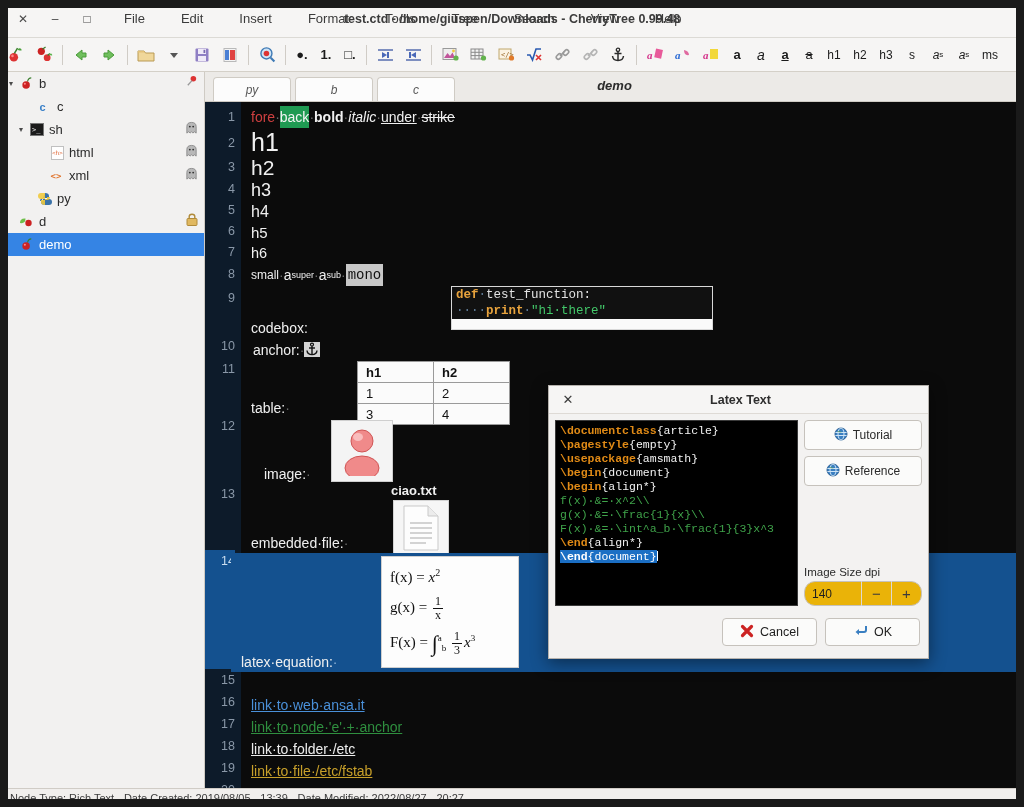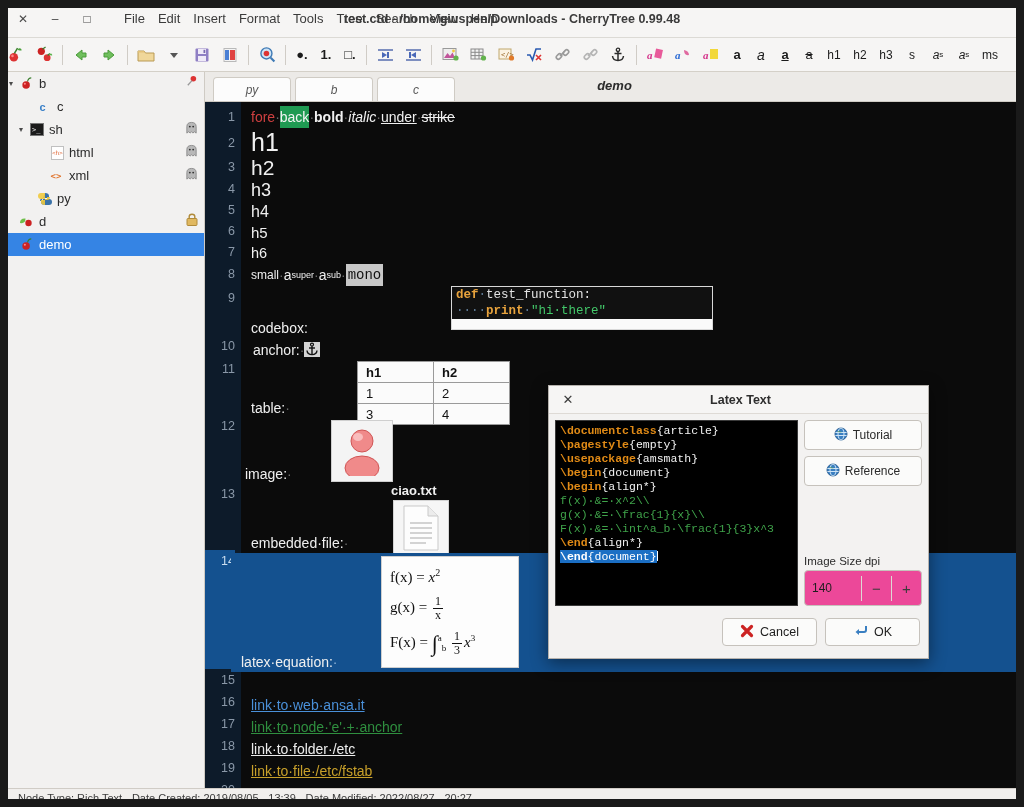--- a/index.html
+++ b/index.html
@@ -14,21 +14,21 @@
   .app { position:absolute; inset:0; display:flex; flex-direction:column; background:#f2f1f0; }
 
   
   .titlebar {
     height:38px; background:#f6f5f4; display:flex; align-items:center;
     border-bottom:1px solid #dcdad5; position:relative; flex:0 0 38px;
   }
   .wbtn { width:26px; height:26px; margin-left:6px; display:flex; align-items:center;
           justify-content:center; color:#4a4a4a; font-size:12px; border-radius:3px; }
   .wbtn:first-child { margin-left:10px; }
-  .menubar { display:flex; align-items:center; margin-left:22px; gap:9px; }
+  .menubar { display:flex; align-items:center; margin-left:22px; gap:32px; }
   .menu-item { font-size:13px; color:#3b3b3b; padding:2px 2px; }
   .wtitle { position:absolute; left:0; right:0; text-align:center; font-size:12.5px;
             font-weight:bold; color:#3b3b3b; pointer-events:none; }
 
   
   .toolbar {
     height:34px; background:#f6f5f4; display:flex; align-items:center;
     border-bottom:1px solid #d4d0c8; flex:0 0 34px; padding:0 2px; overflow:hidden;
   }
   .tb { width:26px; height:26px; margin:0 1px; display:flex; align-items:center;
@@ -121,21 +121,21 @@
           font-size:12px; line-height:1.05; margin:0 2px; }
   .frac .num { border-bottom:1px solid #111; padding:0 2px; }
 
   .lnk-web { color:#4a90d9; text-decoration:underline; }
   .lnk-node { color:#2f8f3f; text-decoration:underline; }
   .lnk-fold { color:#ededed; text-decoration:underline; }
   .lnk-file { color:#c8a02a; text-decoration:underline; }
 
   
   .status { height:19px; flex:0 0 19px; background:#f1efed; border-top:1px solid #d0ccc6;
-            display:flex; align-items:center; padding-left:18px; font-size:11px; color:#3c3c3c; }
+            display:flex; align-items:center; padding-left:10px; font-size:11px; color:#3c3c3c; }
 
   
   .dialog { position:absolute; left:548px; top:385px; width:381px; height:274px;
             background:#f3f2f1; border:1px solid #b6b2ad; box-shadow:0 4px 16px rgba(0,0,0,.45);
             display:flex; flex-direction:column; }
   .dlg-head { height:28px; flex:0 0 28px; background:#f6f5f4; border-bottom:1px solid #dedad5;
               display:flex; align-items:center; position:relative; }
   .dlg-close { width:22px; margin-left:8px; text-align:center; font-size:13px; color:#3b3b3b; }
   .dlg-title { position:absolute; left:4px; right:0; text-align:center; font-size:12.5px;
                font-weight:bold; color:#2e2e2e; pointer-events:none; }
@@ -147,21 +147,21 @@
   .tx-arg { color:#f2f2f2; }
   .tx-math { color:#3fa34a; }
   .tx-sel { background:#1b6fc4; color:#fff; }
   .tx-cursor { display:inline-block; width:1px; height:10px; background:#fff;
                vertical-align:-1px; }
   .dlg-right { width:118px; flex:0 0 118px; display:flex; flex-direction:column; }
   .dbtn { height:30px; background:#fbfbfa; border:1px solid #c6c2bc; border-radius:4px;
           display:flex; align-items:center; justify-content:center; gap:5px; font-size:12px;
           color:#2b2b2b; margin-bottom:6px; }
   .dpi-label { font-size:11.5px; color:#2b2b2b; margin-top:auto; margin-bottom:3px; }
-  .spin { height:36px; background:#ec4899; border:1px solid #c6c2bc; border-radius:4px;
+  .spin { height:25px; background:#eab308; border:1px solid #c6c2bc; border-radius:11px;
           display:flex; align-items:center; }
   .spin .val { flex:1 1 auto; padding-left:7px; font-size:12px; color:#1e1e1e; }
   .spin .sb { width:30px; text-align:center; font-size:15px; color:#3b3b3b;
               border-left:1px solid #ddd9d4; line-height:25px; }
   .dlg-foot { height:46px; flex:0 0 46px; display:flex; align-items:center; justify-content:flex-end;
               gap:8px; padding:0 8px 6px 8px; }
   .fbtn { height:28px; min-width:95px; background:#fbfbfa; border:1px solid #c6c2bc;
           border-radius:4px; display:flex; align-items:center; justify-content:center;
           gap:6px; font-size:12.5px; color:#1e1e1e; }
   .outer-frame { position:absolute; inset:0; border:8px solid #1a1a1a; pointer-events:none; }
@@ -613,21 +613,21 @@
           </div>
 
           <div style="position:relative;height:68px;">
             <div class="img-tile" style="position:absolute;left:90px;top:2px;">
               <svg width="48" height="50" viewBox="0 0 48 50">
                   <circle cx="24" cy="15" r="11" fill="#f08a8a" stroke="#d05555"></circle>
                   <ellipse cx="24" cy="42" rx="17" ry="12" fill="#f08a8a" stroke="#d05555"></ellipse>
                   <ellipse cx="20" cy="11" rx="5" ry="4" fill="#f9bcbc"></ellipse>
                 </svg>
             </div>
-            <div style="position:absolute;left:4px;bottom:4px;" class="rowlabel"><span>image:</span><span class="dot">·</span></div>
+            <div style="position:absolute;left:23px;bottom:4px;" class="rowlabel"><span>image:</span><span class="dot">·</span></div>
           </div>
 
           <div style="position:relative;height:67px;">
             <div style="position:absolute;left:150px;top:-3px;color:#f0f0f0;font-size:13px;font-weight:bold;">ciao.txt</div>
             <div class="file-tile" style="position:absolute;left:152px;top:14px;">
               <svg width="40" height="46" viewBox="0 0 40 46">
                   <path d="M3 1 h24 l10 10 v34 H3 Z" fill="#fdfdfd" stroke="#c9c9c9"></path>
                   <path d="M27 1 v10 h10" fill="#ececec" stroke="#c9c9c9"></path>
                   <g stroke="#d3d3d3" stroke-width="2">
                     <path d="M9 18 h22"></path>

